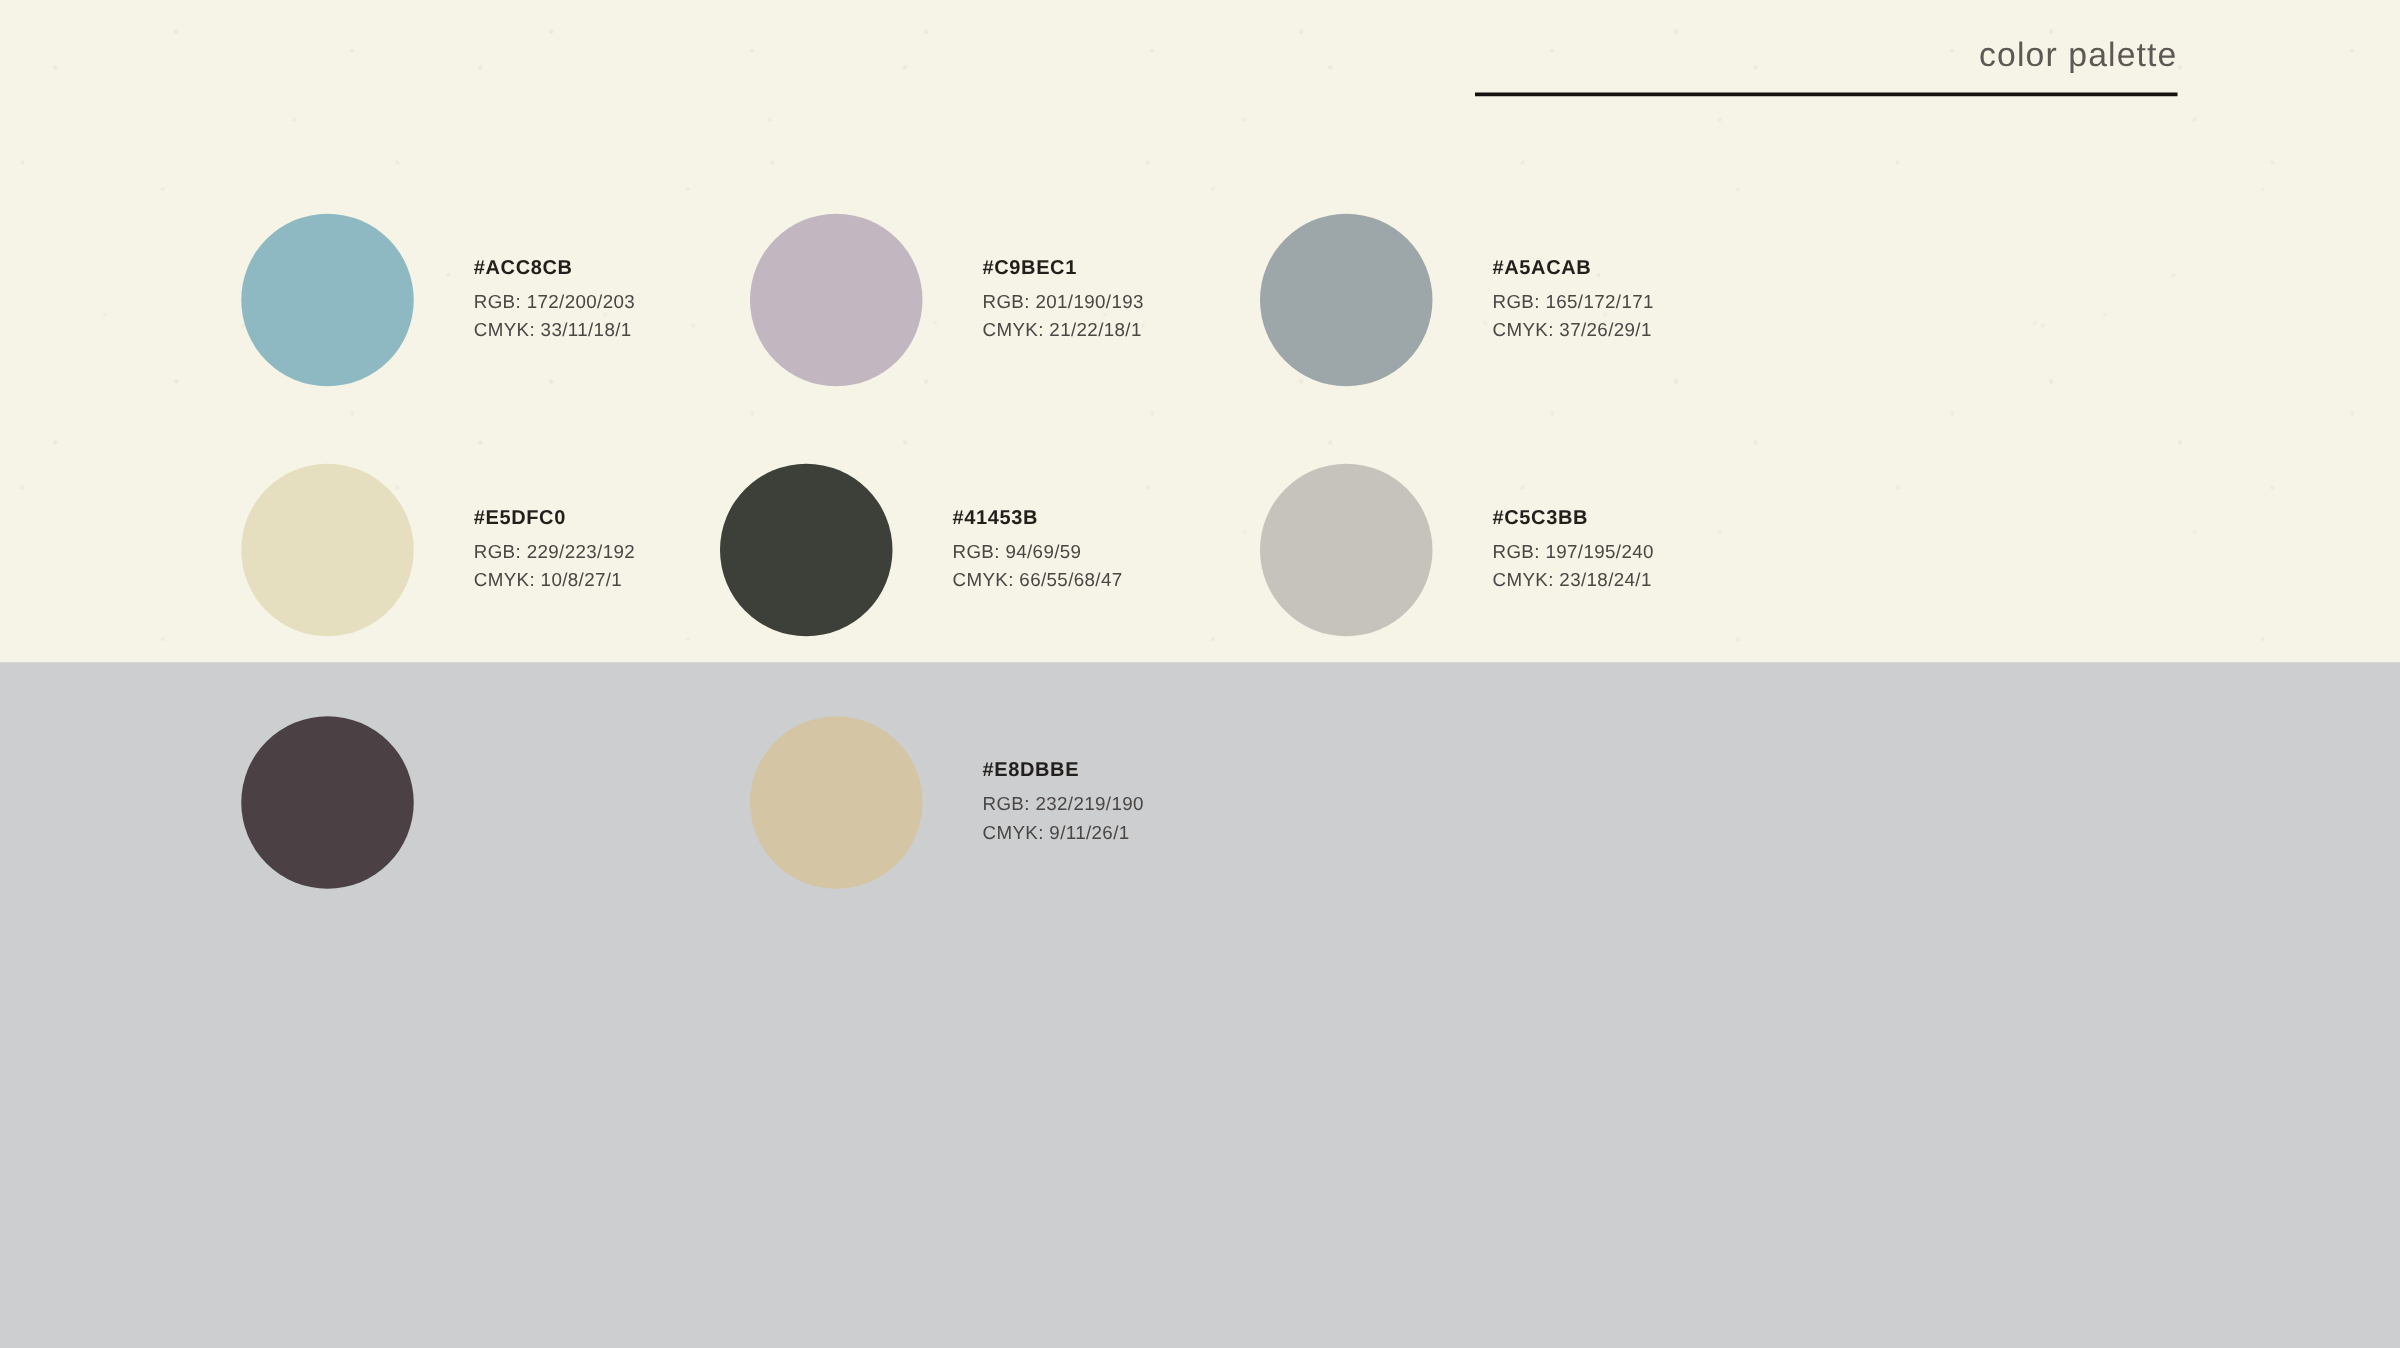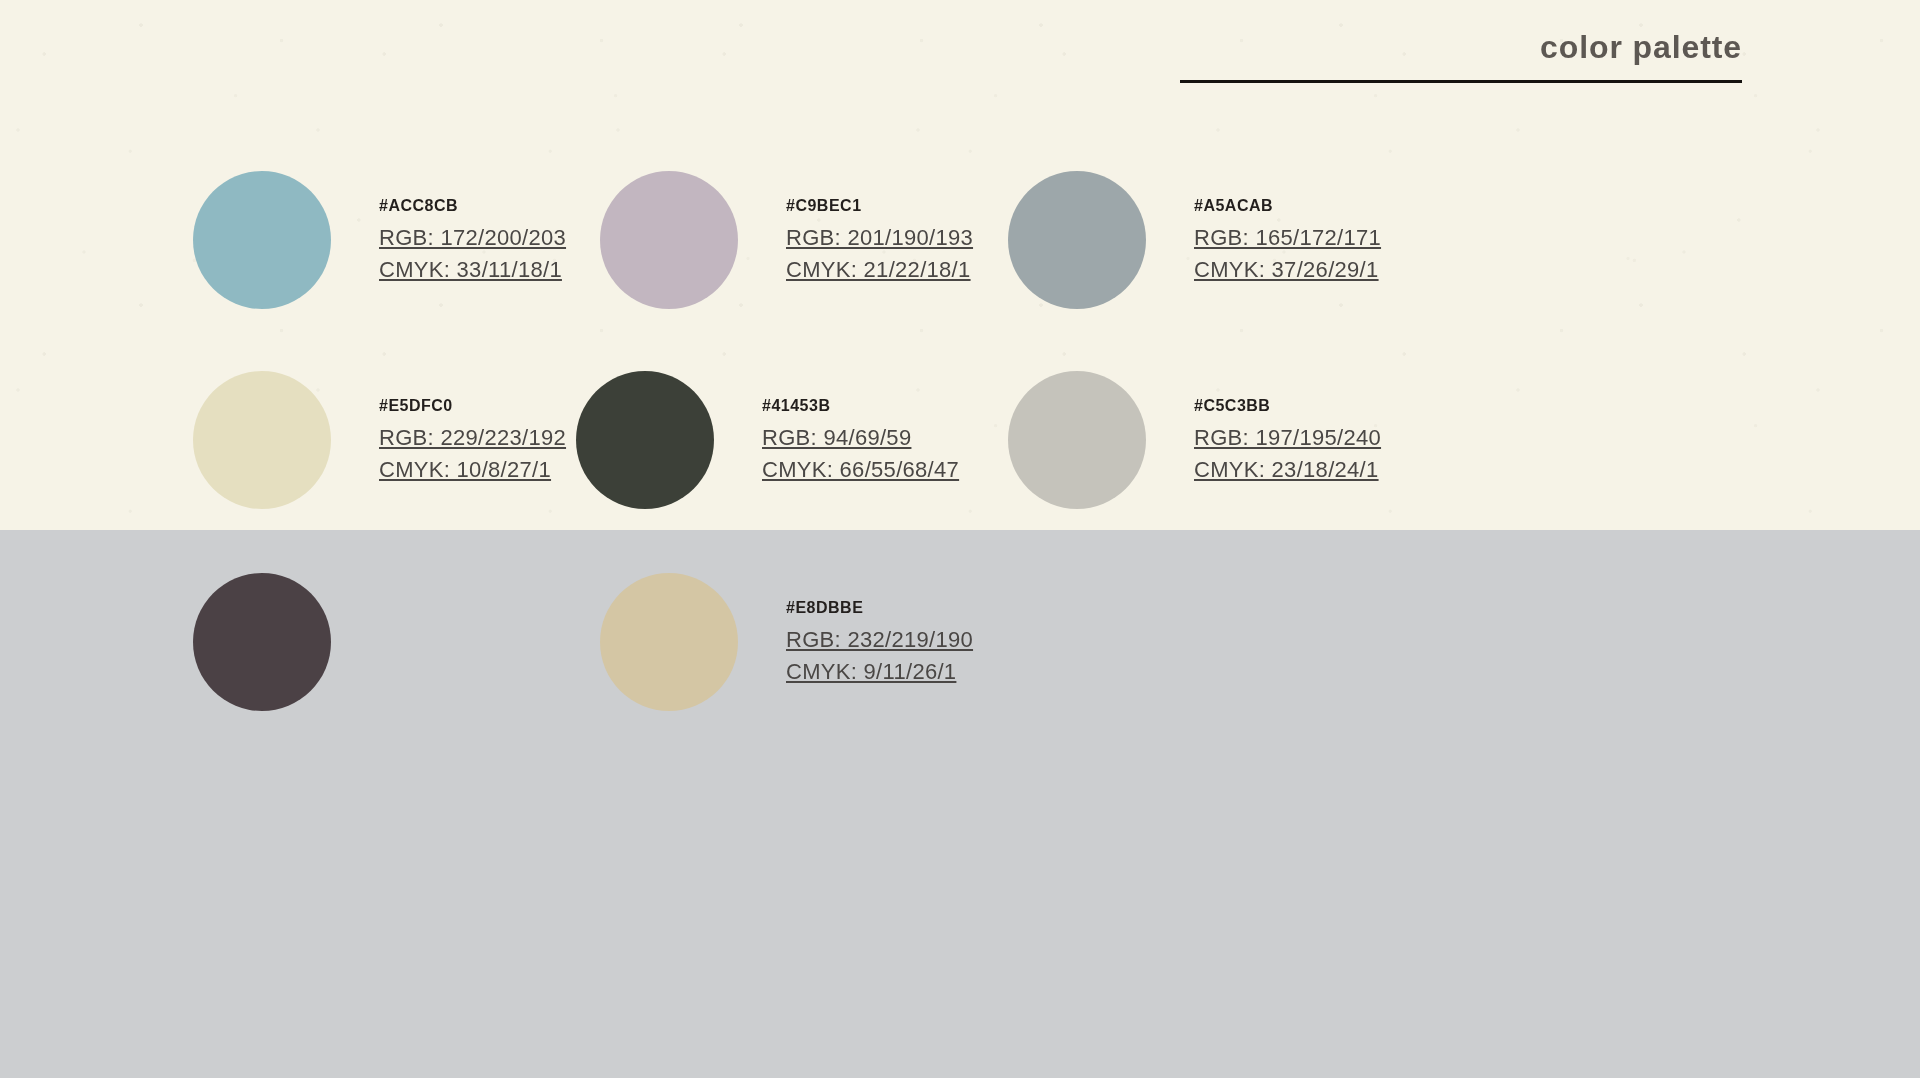--- a/index.html
+++ b/index.html
@@ -66,22 +66,22 @@
 
   
   .title-block {
     position: absolute;
     left: 1180px;
     top: 28px;
     width: 562px;
   }
 
   .title-text {
-    font-size: 32px;
-    font-weight: 700;
+    font-size: 27px;
+    font-weight: 400;
     letter-spacing: 0.9px;
     color: #5d5853;
     text-align: right;
     line-height: 1.2;
     white-space: nowrap;
   }
 
   .title-rule {
     margin-top: 14px;
     width: 100%;
@@ -122,27 +122,26 @@
     font-size: 16px;
     font-weight: 700;
     letter-spacing: 0.5px;
     color: #231f1d;
     line-height: 1.28;
     white-space: nowrap;
   }
 
   .swatch-rgb,
   .swatch-cmyk {
-    font-size: 22px;
+    font-size: 15px;
     font-weight: 400;
     letter-spacing: 0.3px;
     color: #4a4745;
     line-height: 1.32;
     white-space: nowrap;
-    text-decoration: underline;
   }
 
   .swatch-rgb { margin-top: 7px; }
   .swatch-cmyk { margin-top: 3px; }
 </style>
 </head>
 <body>
 
 <div id="stage">
 

